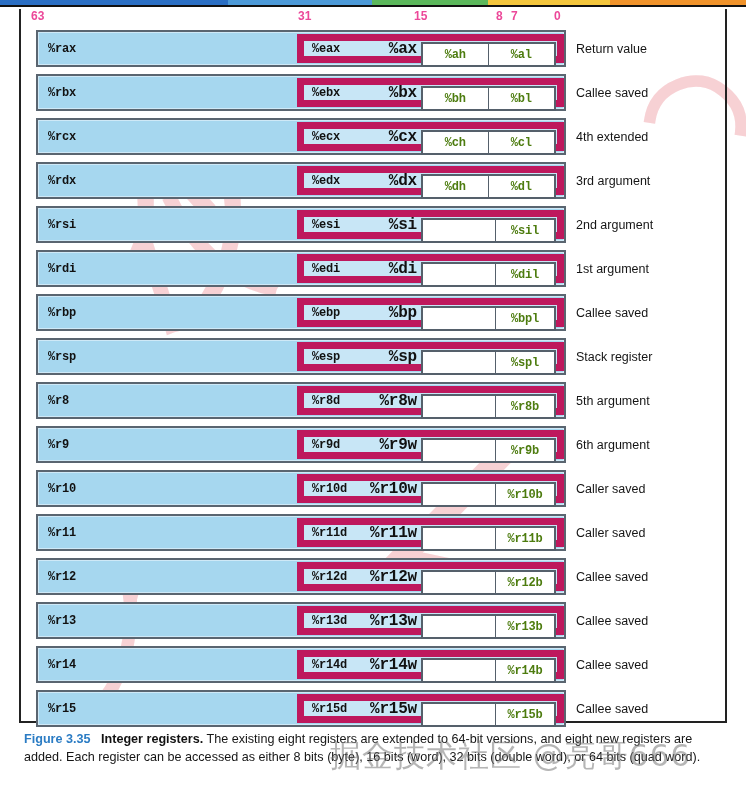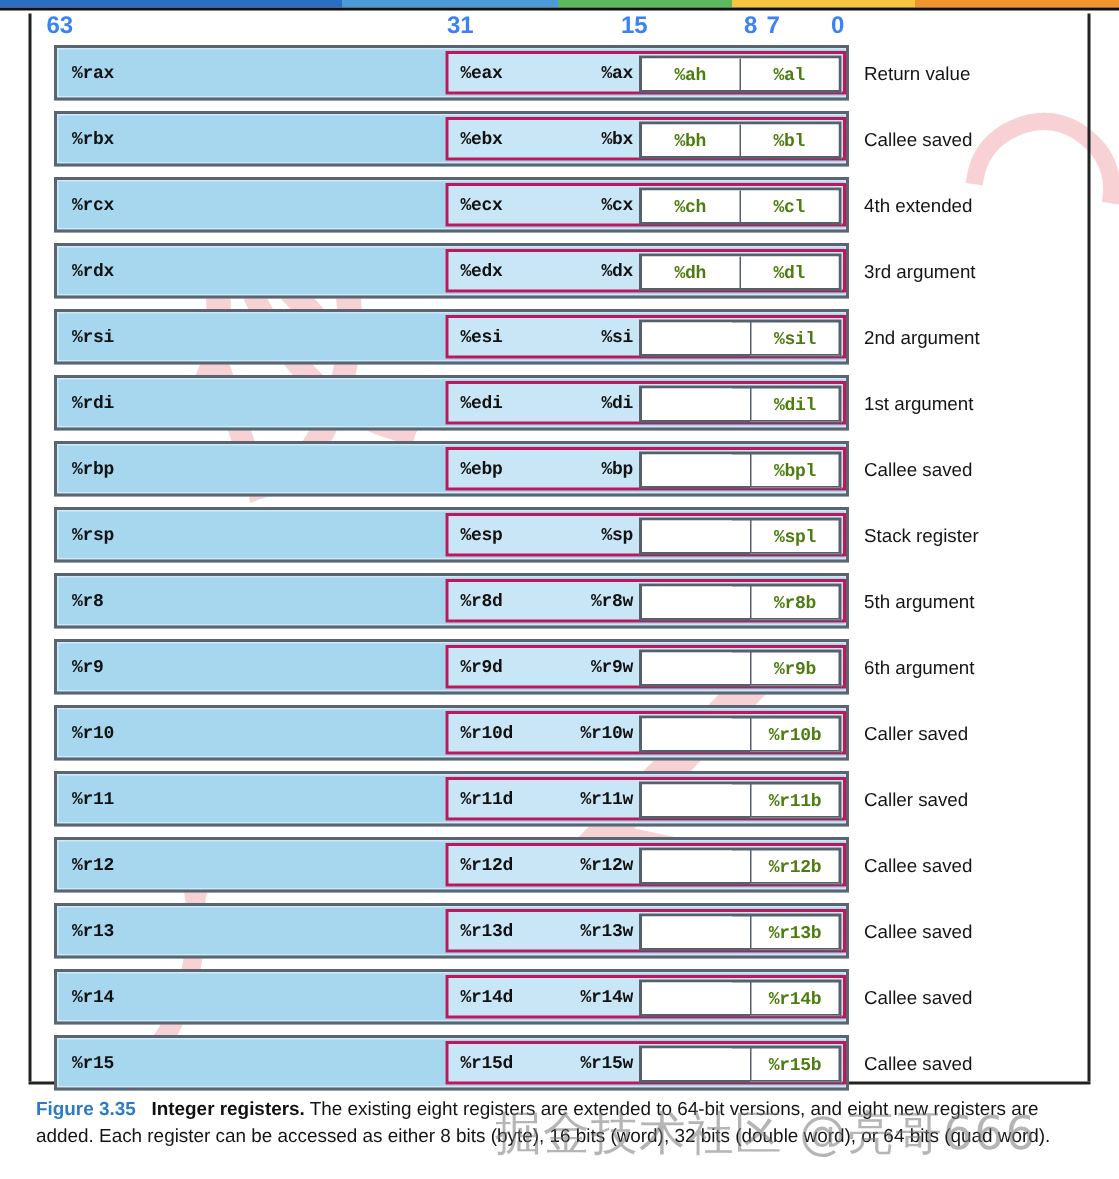--- a/index.html
+++ b/index.html
@@ -24,21 +24,21 @@
     width:708px;height:712px;
     border-left:2px solid #222;border-right:2px solid #222;
     box-sizing:border-box;
   }
   #frame-bottom{position:absolute;left:19px;top:721px;width:708px;height:2px;background:#222;}
 
   
   #ruler{position:absolute;left:0;top:9px;width:746px;height:18px;}
   #ruler .tick{
     position:absolute;top:0;
-    font-size:16px;font-weight:bold;color:#3b82f6;
+    font-size:12px;font-weight:bold;color:#ec4899;
     font-family:"Liberation Sans", sans-serif;
     white-space:nowrap;
   }
 
   
   #rows{position:absolute;left:0;top:27px;width:746px;}
   .reg-row{position:relative;height:44px;}
 
   
   .q{
@@ -54,34 +54,34 @@
     font-family:"Liberation Mono", monospace;
     font-size:12px;font-weight:bold;color:#111;
     letter-spacing:-0.2px;
   }
 
   
   .d{
     position:absolute;left:259px;top:2px;
     width:267px;height:29px;
     background:#c8e6f6;
-    border:2px solid #be185d;
+    border:7px solid #be185d;
     box-sizing:border-box;
   }
   .d-label{
     position:absolute;left:8px;top:50%;transform:translateY(-50%);
     font-family:"Liberation Mono", monospace;
     font-size:12px;font-weight:bold;color:#111;
     letter-spacing:-0.2px;
   }
   
   .w-label{
     position:absolute;right:140px;top:50%;transform:translateY(-50%);
     font-family:"Liberation Mono", monospace;
-    font-size:12px;font-weight:bold;color:#111;
+    font-size:16px;font-weight:bold;color:#111;
     letter-spacing:-0.2px;
     white-space:nowrap;
   }
 
   
   .wgroup{
     position:absolute;right:1px;top:1px;
     width:135px;height:25px;
     background:#ffffff;
     border:2px solid #55606b;

